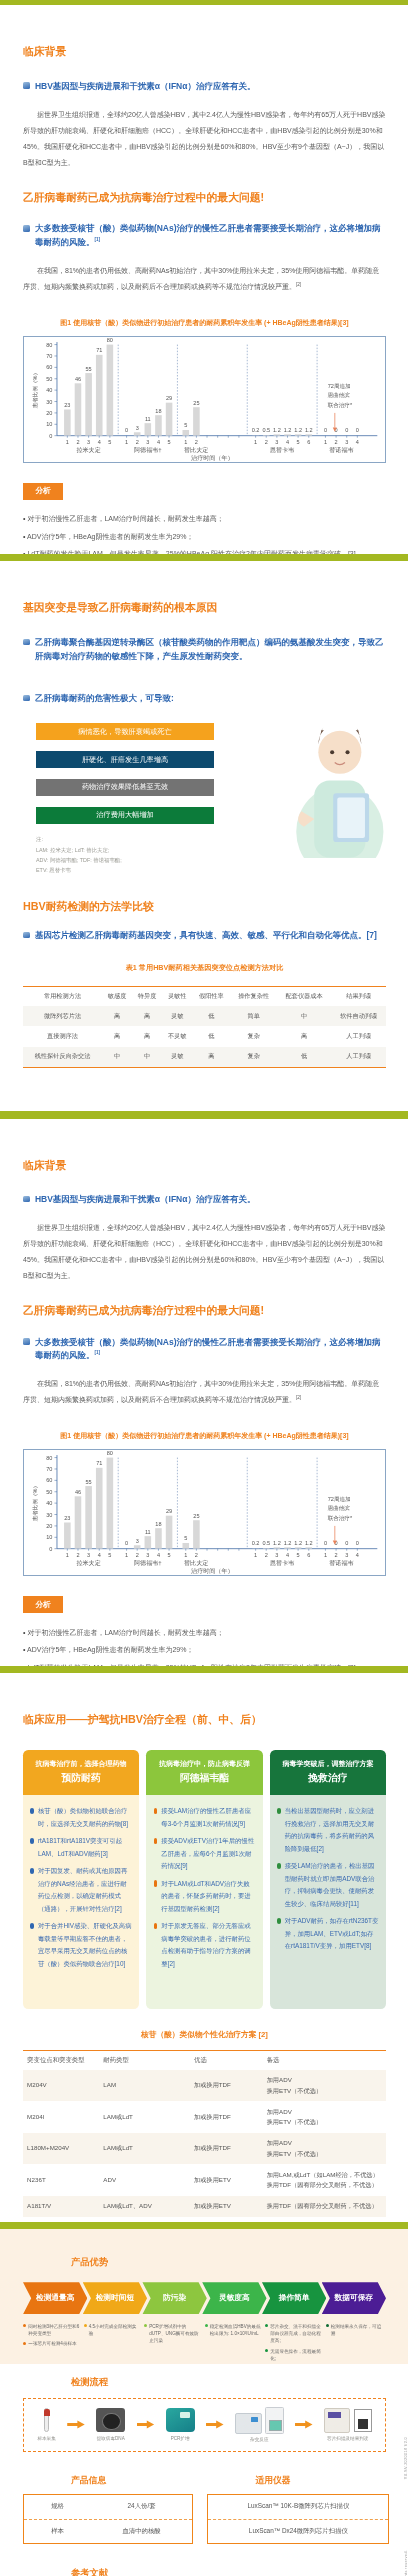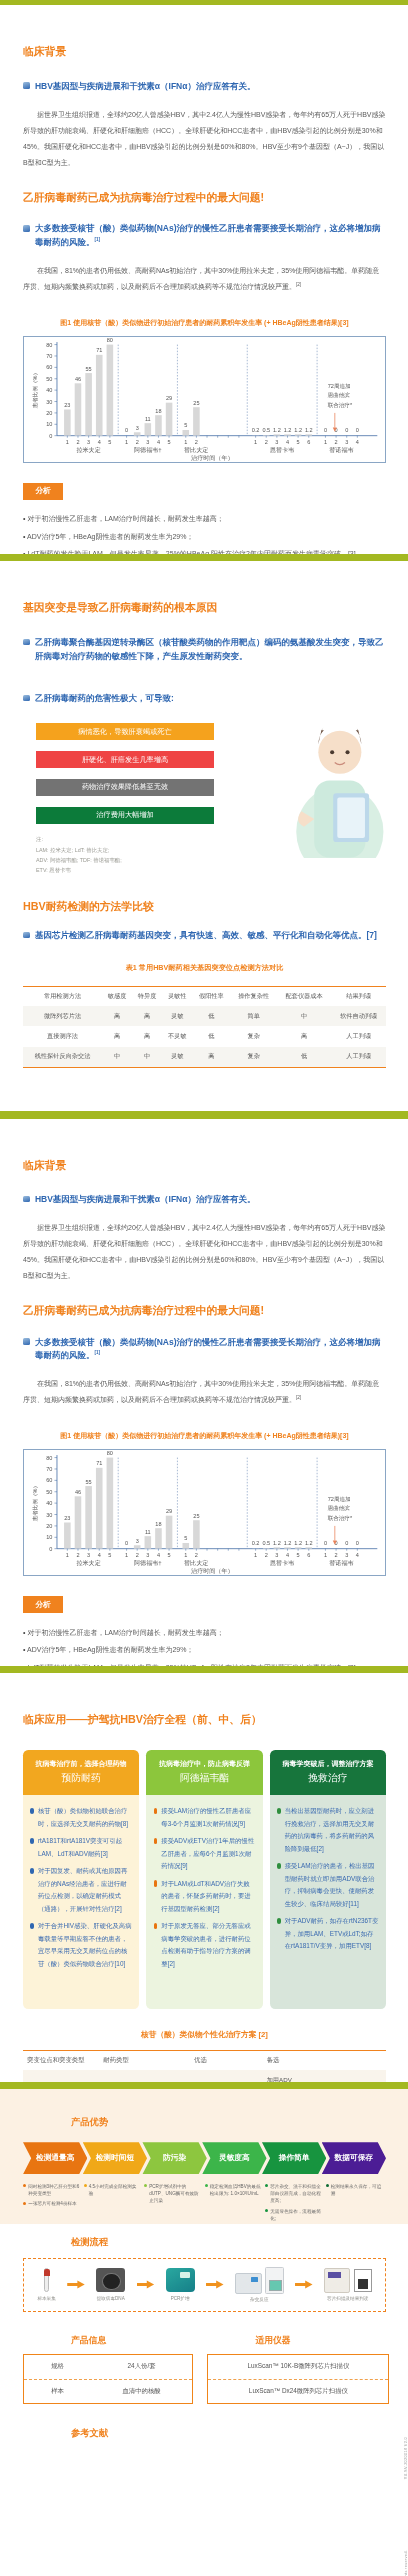--- a/index.html
+++ b/index.html
@@ -4,52 +4,52 @@
 <style>
   * { margin:0; padding:0; box-sizing:border-box; }
   body { font-family:"Liberation Sans","DejaVu Sans",sans-serif; background:#fff; }
   #page { width:409px; height:2683px; position:relative; background:#fff; margin:0 auto; overflow:hidden; }
   .topbar { height:5.2px; background:#a3b821; }
   .gbar { height:7.2px; background:#a3b821; }
   section { overflow:hidden; position:relative; }
   .secA { height:549px; padding:40px 23px 0; }
   .secA2 { height:547px; }
   .secB { height:550px; padding:40px 23px 0; }
-  .secC { height:409px; padding:40px 23px 0; }
+  .secC { height:549px; padding:40px 23px 0; }
   .secD { height:135px; padding:27px 23px 0; background:#fcf1e3; }
   .secE { height:319px; padding:12.4px 23px 0; }
   h1.orange { font-size:10.8px; color:#f0821e; font-weight:bold; margin-bottom:20.6px; }
   .point { display:flex; gap:5.2px; font-size:8.5px; color:#2f67b1; font-weight:bold; line-height:1.6; margin-bottom:13.4px; }
   .point .sq { flex:0 0 6.7px; height:6.7px; border-radius:1.5px; background:linear-gradient(160deg,#9dbede,#2f67b1); margin-top:2.6px; }
   .para { font-size:7px; color:#5a5a5a; line-height:2.3; text-indent:2em; }
   sup { font-size:4.6px; }
   .figtitle { text-align:center; color:#f0821e; font-size:7px; font-weight:bold; margin:23px 0 7.7px; }
   .figbox { border:0.5px solid #8aa6c5; height:127px; background:#fff; }
   .badge { display:inline-block; background:#f0821e; color:#fff; font-size:7.7px; font-weight:bold; border-radius:0; padding:3.6px 12.4px; margin-top:20px; }
   .alist { margin-top:10.3px; list-style:none; }
   .alist li { font-size:7px; color:#5a5a5a; line-height:2.5; }
   .alist li::before { content:"• "; color:#444; }
   
   .hazard { width:178px; margin-left:13px; margin-top:17.5px; }
   .hbox { height:17px; margin-bottom:10.8px; display:flex; align-items:center; justify-content:center; color:#fff; font-size:7.2px; }
-  .hb0 { background:#f5a21d; } .hb1 { background:#ef4444; } .hb2 { background:#737373; } .hb3 { background:#0c7b3a; }
+  .hb0 { background:#f5a21d; } .hb1 { background:#0c4a6e; } .hb2 { background:#737373; } .hb3 { background:#0c7b3a; }
   .nurse { position:absolute; right:23px; top:142px; width:100px; height:155px; }
   .note { margin:3.1px 0 0 13px; font-size:5.4px; color:#9a9a93; line-height:1.9; }
   .mtop { margin-top:24px; }
   .tbl { width:100%; border-collapse:collapse; border-top:1px solid #f0821e; border-bottom:1px solid #f0821e; margin-top:12.4px; }
   .tbl th { font-size:6.2px; color:#555; font-weight:normal; padding:5.2px 2.1px; }
   .tbl td { font-size:6.2px; color:#555; text-align:center; padding:5.7px 2.1px; }
   .tbl tr.alt { background:#f6f5f1; }
   .tbl1title { text-align:center; color:#f0821e; font-size:7.2px; font-weight:bold; margin-top:20.6px; }
   
   .cards { display:flex; gap:7.2px; margin-top:23px; height:259px; }
   .card { flex:1; display:flex; flex-direction:column; }
   .card .chead { height:45px; border-radius:5.2px 5.2px 0 0; display:flex; flex-direction:column; align-items:center; justify-content:center; gap:2.6px; color:#fff; }
   .card .chead .l1 { font-size:7px; font-weight:bold; }
-  .card .chead .l2 { font-size:9.8px; font-weight:normal; }
+  .card .chead .l2 { font-size:9.8px; font-weight:bold; }
   .card .cbody { flex:1; border-radius:0 0 5.2px 5.2px; padding:10.3px 7.2px; }
   .ch0 { background:#f2a71f; } .ch1 { background:#8cc63c; } .ch2 { background:#17753c; }
   .cb0 { background:#fdf3d8; } .cb1 { background:#ecf4df; } .cb2 { background:#d8e5da; }
   .cbul { display:flex; gap:4.1px; font-size:6.4px; color:#3a6ab0; line-height:1.95; margin-bottom:5.2px; }
   .pill { flex:0 0 3.6px; height:6.2px; border-radius:2.1px; margin-top:2.6px; }
   .p0 { background:#2f67b1; } .p1 { background:#e87511; } .p2 { background:#2f8f3e; }
   .tbl2 { width:100%; border-collapse:collapse; border-top:1px solid #f0821e; border-bottom:1px solid #f0821e; margin-top:9.3px; }
   .tbl2 th { font-size:6.4px; color:#555; font-weight:normal; text-align:left; padding:5.2px 4.1px; }
   .tbl2 td { font-size:6.2px; color:#555; text-align:left; padding:5.2px 4.1px; line-height:1.7; vertical-align:middle; }
   .tbl2 tr.alt { background:#f9f4ec; }

